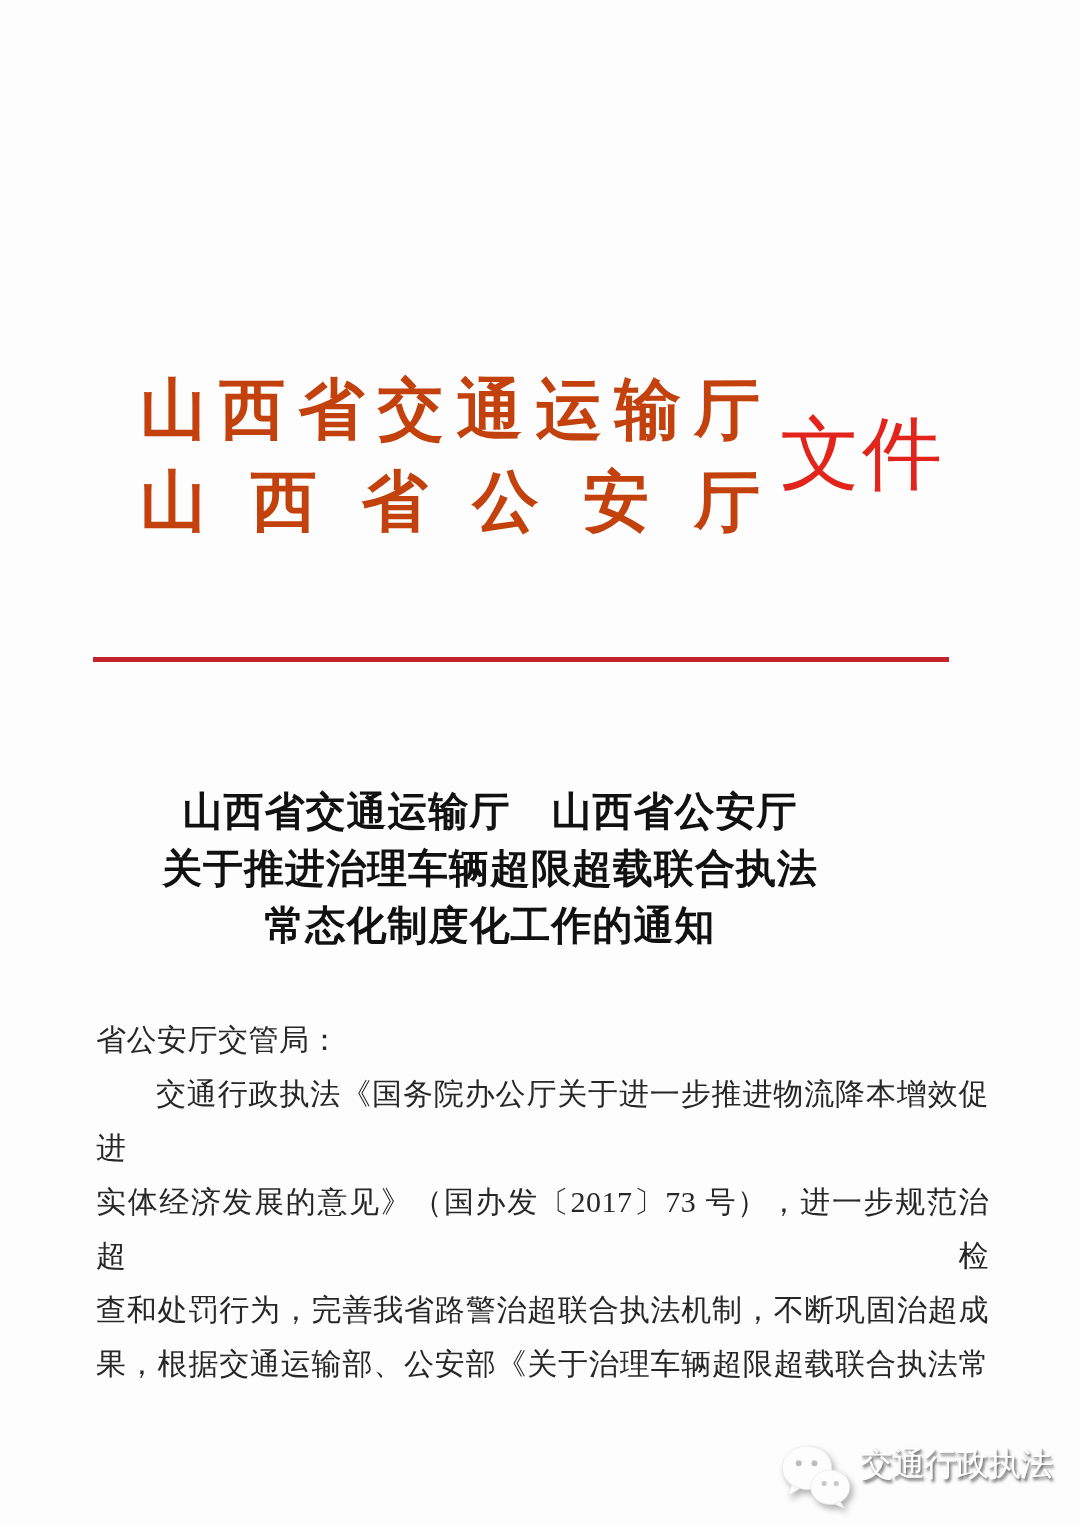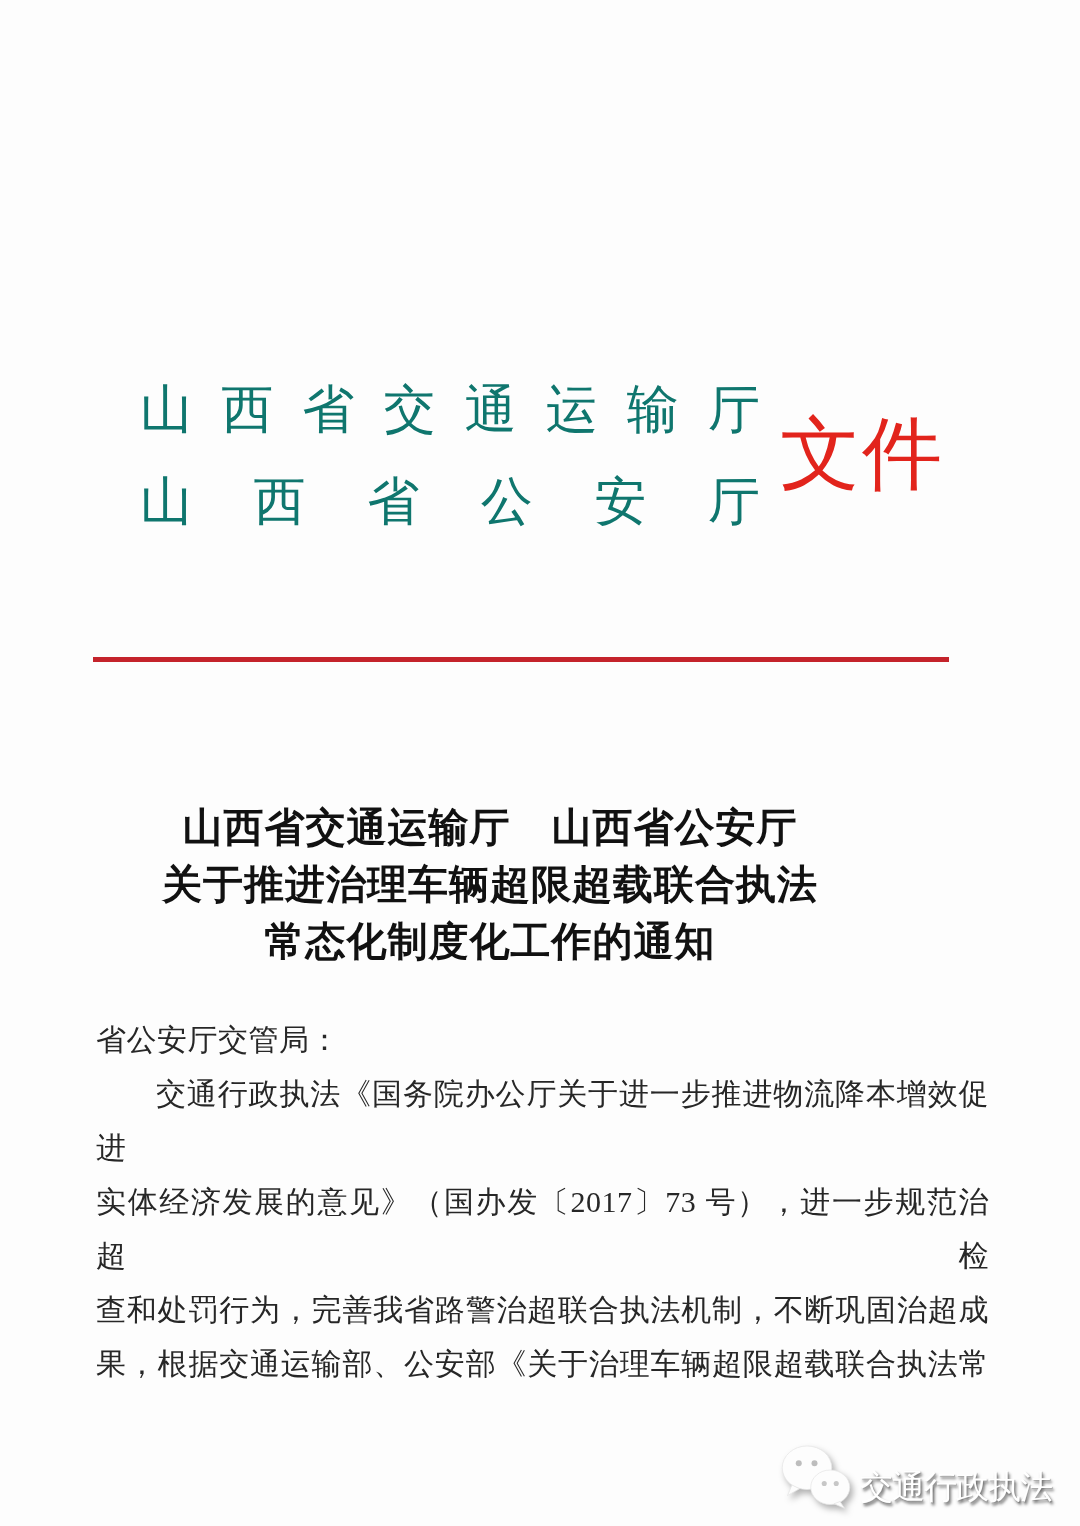--- a/index.html
+++ b/index.html
@@ -14,22 +14,22 @@
   }
 
   
   .red-head {
     position:absolute; left:140px; top:364px; width:810px; height:190px;
   }
   .agency {
     position:absolute; left:0; top:0; width:620px;
   }
   .agency-line {
-    font-size:52px; line-height:92px; font-weight:normal;
-    color:#0f766e;
+    font-size:66px; line-height:92px; font-weight:bold;
+    color:#c2410c;
     text-align:justify; text-align-last:justify;
     text-justify:inter-ideograph;
     white-space:nowrap;
   }
   .doc-type {
     position:absolute; left:640px; top:40px;
     font-size:80px; line-height:100px; font-weight:normal;
     color:#e2241c; letter-spacing:2px; white-space:nowrap;
   }
 
@@ -46,40 +46,39 @@
     background:#c4232b;
   }
 
   
   .title {
     position:absolute; left:0; top:783px; width:980px;
     text-align:center;
     font-weight:bold; color:#111;
     font-size:40px; line-height:57px;
     letter-spacing:1px;
-    margin-top:16px;
   }
 
   
   .body-block {
     position:absolute; left:96px; top:1013px; width:893px;
     font-size:30px; line-height:54px;
     color:#272727; letter-spacing:0.5px;
   }
   .bline { margin:0; }
   .bline.jfull {
     text-align:justify; text-align-last:justify;
     text-justify:inter-ideograph;
   }
   .bline.indent { text-indent:2em; }
 
   
   .watermark {
     position:absolute; right:28px; bottom:16px;
-    display:flex; align-items:flex-end; gap:8px;
+    display:flex; align-items:flex-start; gap:8px;
   }
   .wicon {
     width:72px; height:68px;
     filter:drop-shadow(3px 4px 3px rgba(0,0,0,0.30));
   }
   .wtext {
     font-family:"Liberation Sans","DejaVu Sans",sans-serif;
     font-size:33px; letter-spacing:-1px;
     color:#ffffff;
     text-shadow:2px 3px 3px rgba(70,70,70,0.75), 1px 1px 1px rgba(120,120,120,0.5);

